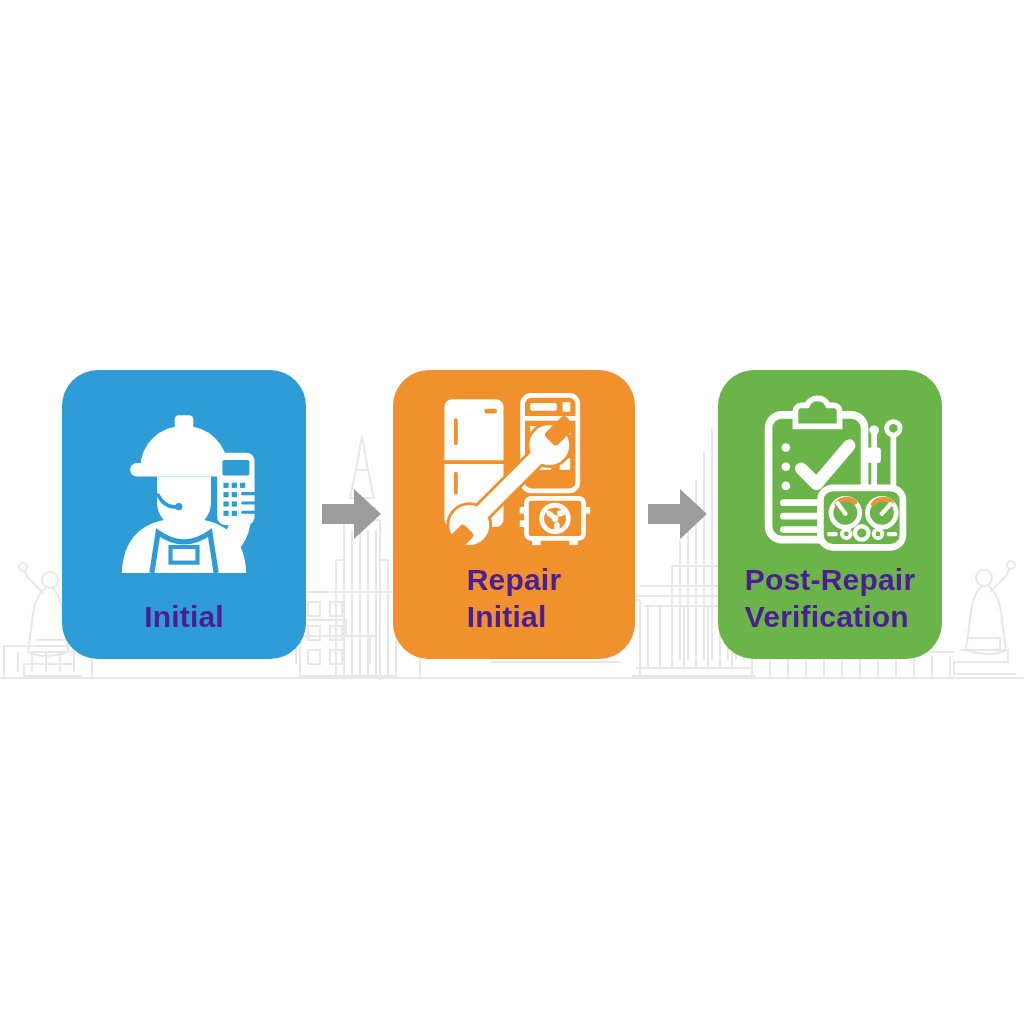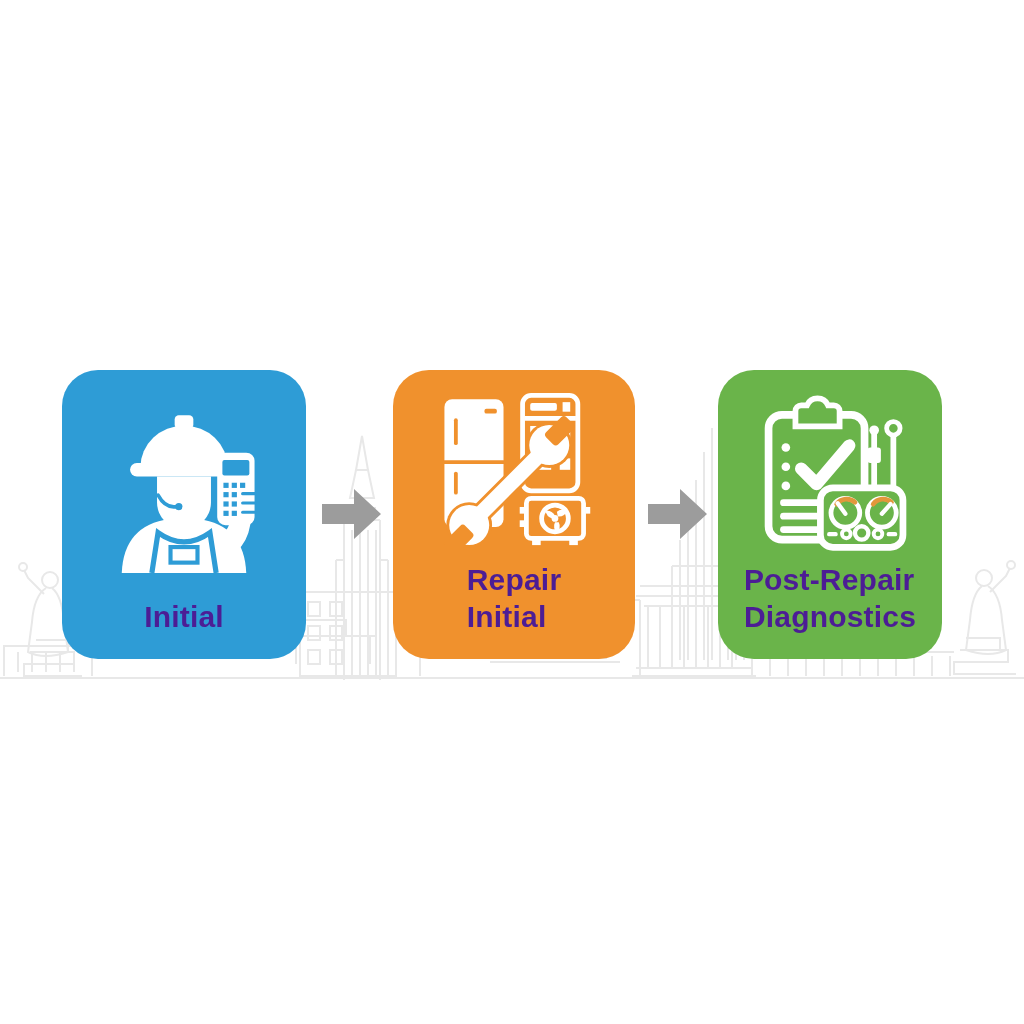--- a/index.html
+++ b/index.html
@@ -250,17 +250,17 @@
           <rect x="77" y="150" width="11" height="4.5" rx="2"></rect>
           <rect x="139" y="150" width="11" height="4.5" rx="2"></rect>
         </g>
         <circle cx="97" cy="152" r="4.5" fill="none" stroke="#ffffff" stroke-width="4"></circle>
         <circle cx="113" cy="151" r="7" fill="none" stroke="#ffffff" stroke-width="4.5"></circle>
         <circle cx="130" cy="152" r="4.5" fill="none" stroke="#ffffff" stroke-width="4"></circle>
       </svg>
     </div>
     <div class="label">
       <div>Post-Repair</div>
-      <div>Diagnostics</div>
+      <div>Verification</div>
     </div>
   </div>
 
 </div>
 
 </body></html>

